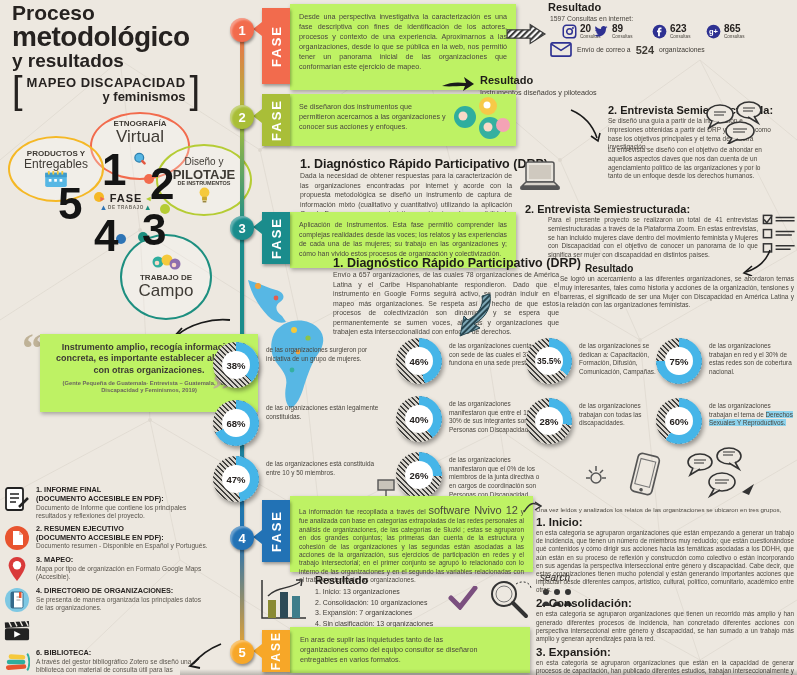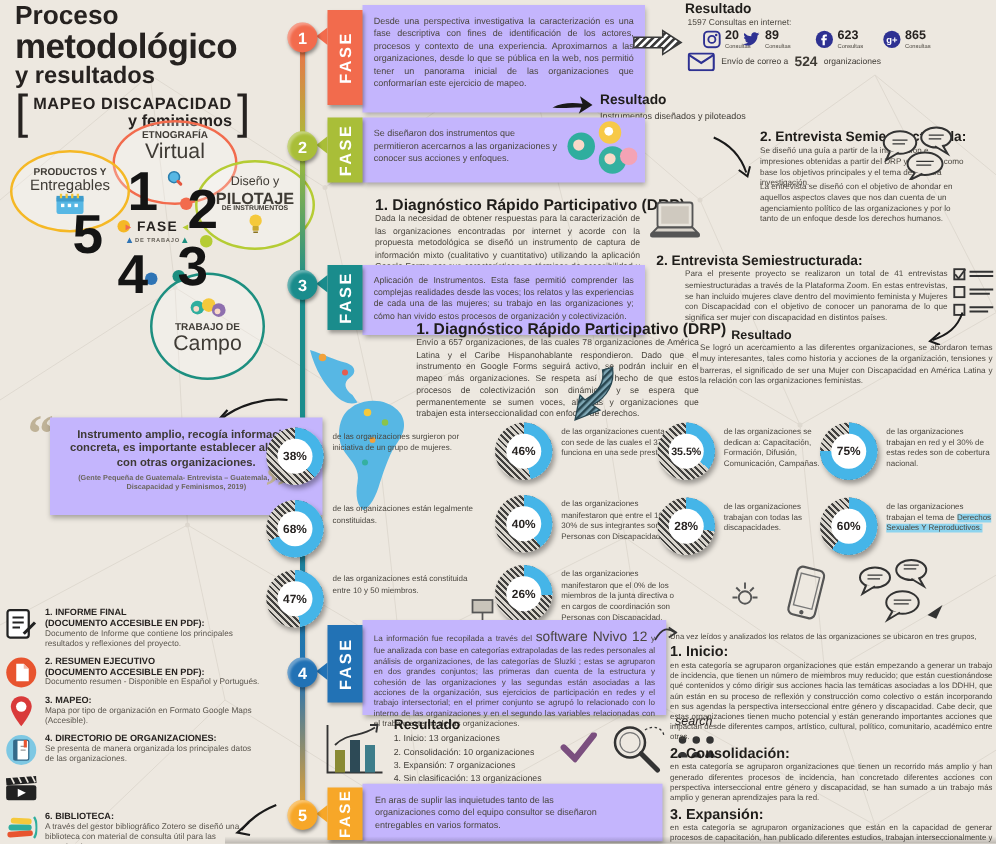--- a/index.html
+++ b/index.html
@@ -4,33 +4,33 @@
 <style>
   html,body{margin:0;padding:0;}
   body{
     width:797px;height:675px;overflow:hidden;position:relative;
     background:#EDE8E0;
     font-family:"Liberation Sans",sans-serif;
     color:#3f3b35;
   }
   .abs{position:absolute;}
   .justify{text-align:justify;}
-  .box{background:#c4b5fd;box-shadow:1px 2px 4px rgba(0,0,0,.3);}
+  .box{background:#bef264;box-shadow:1px 2px 4px rgba(0,0,0,.3);}
   
   #title{left:12px;top:2px;width:230px;color:#262220;line-height:1;}
   #title .t1{font-size:21px;font-weight:bold;}
   #title .t2{font-size:28px;font-weight:bold;letter-spacing:-.5px;}
   #title .t3{font-size:19px;font-weight:bold;}
   #brackets{display:flex;align-items:center;margin-top:3px;}
   #brackets .br{font-size:38px;font-weight:300;color:#262220;line-height:.9;}
   #brackets .inner{margin:0 4px;line-height:1.05;}
   #brackets .b1{font-size:13px;font-weight:bold;letter-spacing:.5px;text-align:center;}
   #brackets .b2{font-size:13px;font-weight:bold;text-align:right;}
   
-  #flower{left:2px;top:96px;width:248px;height:224px;}
+  #flower{left:2px;top:112px;width:248px;height:224px;}
   .petal{position:absolute;border-radius:50%;display:flex;flex-direction:column;align-items:center;justify-content:center;text-align:center;line-height:1.05;background:rgba(255,255,255,.25);}
   .pnum{position:absolute;font-size:44px;font-weight:800;color:#141414;line-height:1;z-index:4;}
   .pdot{position:absolute;width:10px;height:10px;border-radius:50%;z-index:3;}
   #fcenter{left:88px;top:80px;width:72px;text-align:center;z-index:5;}
   #fcenter .fc1{font-size:11px;font-weight:bold;letter-spacing:1px;color:#262220;}
   #fcenter .fc2{font-size:4.6px;font-weight:bold;letter-spacing:.6px;color:#6b665e;}
   .tri{font-size:8px;line-height:1;vertical-align:middle;}
   
   #tline{left:240px;top:28px;width:4px;height:630px;
     background:linear-gradient(to bottom,#F26B4D 0%,#A9BE38 14%,#1A8C8C 32%,#1A8C8C 58%,#2272B5 81%,#F7A728 100%);

